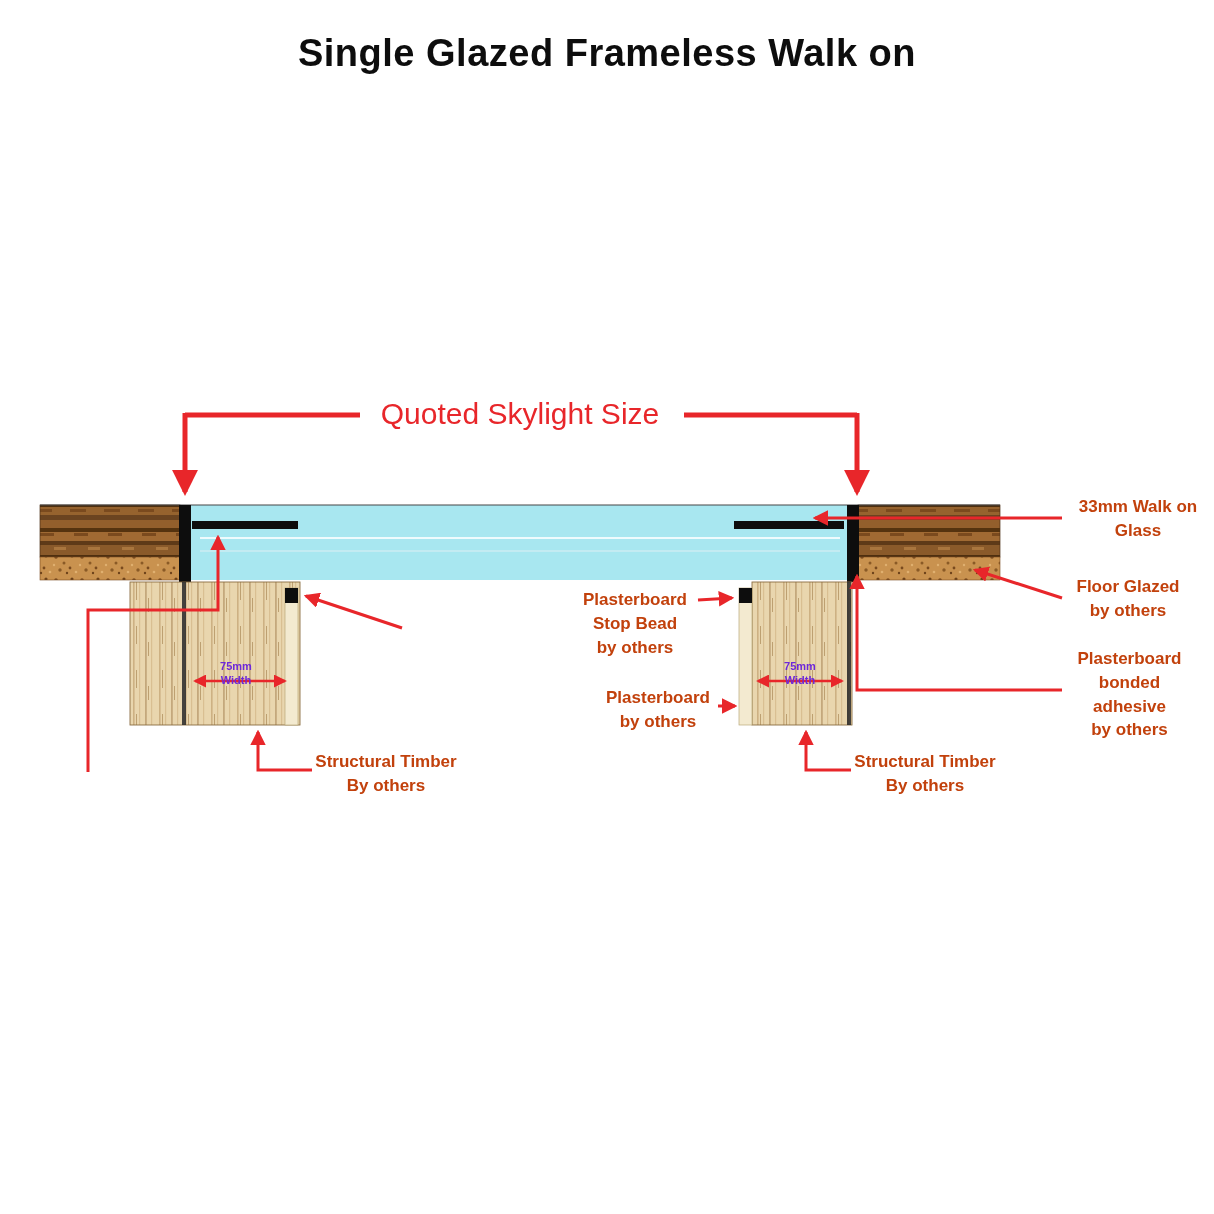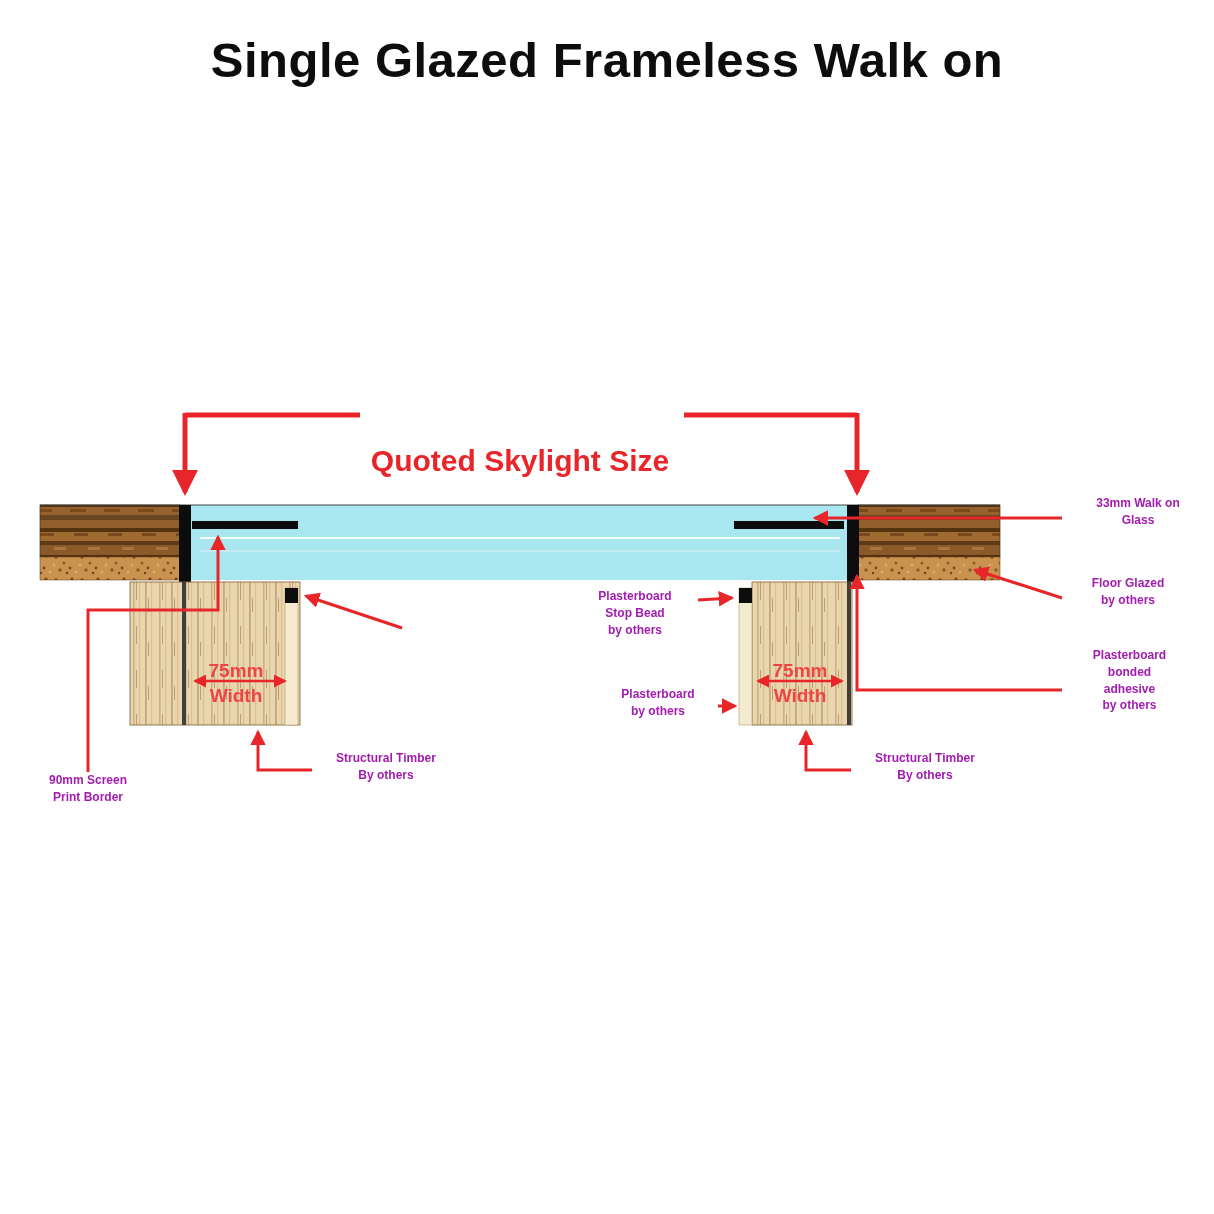--- a/index.html
+++ b/index.html
@@ -1,25 +1,25 @@
 <!DOCTYPE html>
 <html><head>
 <meta charset="utf-8">
 <style>
   html,body{margin:0;padding:0;background:#ffffff;}
   body{font-family:"Liberation Sans", sans-serif;}
   .canvas{position:relative;width:1214px;height:1214px;background:#ffffff;overflow:hidden;}
   .layer{position:absolute;left:0;top:0;width:1214px;height:1214px;}
   .title{position:absolute;top:32px;left:0;width:100%;text-align:center;
-         font-size:49px;font-weight:800;color:#0d0d0d;letter-spacing:.5px;}
+         font-size:38px;font-weight:800;color:#0d0d0d;letter-spacing:.5px;}
   .dim-label{position:absolute;top:397px;left:352px;width:336px;text-align:center;
-         font-size:30px;font-weight:700;color:#e8262a;margin-top:47px;}
-  .label{position:absolute;font-weight:700;font-size:12px;line-height:1.4;
-         color:#a21caf;text-align:center;white-space:pre-line;}
-  .label.red{color:#ef4444;font-size:19px;line-height:1.3;}
+         font-size:30px;font-weight:400;color:#e8262a;}
+  .label{position:absolute;font-weight:700;font-size:17px;line-height:1.4;
+         color:#c2410c;text-align:center;white-space:pre-line;}
+  .label.red{color:#6d28d9;font-size:11px;line-height:1.3;}
 </style>
 </head>
 <body>
 
 <div class="canvas">
 
   <svg class="layer" viewBox="0 0 1214 1214">
     <defs>
       <pattern id="floorwood" width="34" height="52" patternUnits="userSpaceOnUse">
         <rect width="34" height="52" fill="#8a5a2a"></rect>
@@ -151,22 +151,20 @@
 by others</div>
   <div class="label" style="left:1072px;top:647px;width:115px;">Plasterboard
 bonded
 adhesive
 by others</div>
   <div class="label" style="left:578px;top:588px;width:114px;">Plasterboard
 Stop Bead
 by others</div>
   <div class="label" style="left:601px;top:686px;width:114px;">Plasterboard
 by others</div>
-  <div class="label" style="left:24px;top:772px;width:128px;">90mm Screen
-Print Border</div>
   <div class="label" style="left:309px;top:750px;width:154px;">Structural Timber
 By others</div>
   <div class="label" style="left:848px;top:750px;width:154px;">Structural Timber
 By others</div>
   <div class="label red" style="left:207px;top:659px;width:58px;">75mm
 Width</div>
   <div class="label red" style="left:771px;top:659px;width:58px;">75mm
 Width</div>
 
 </div>

